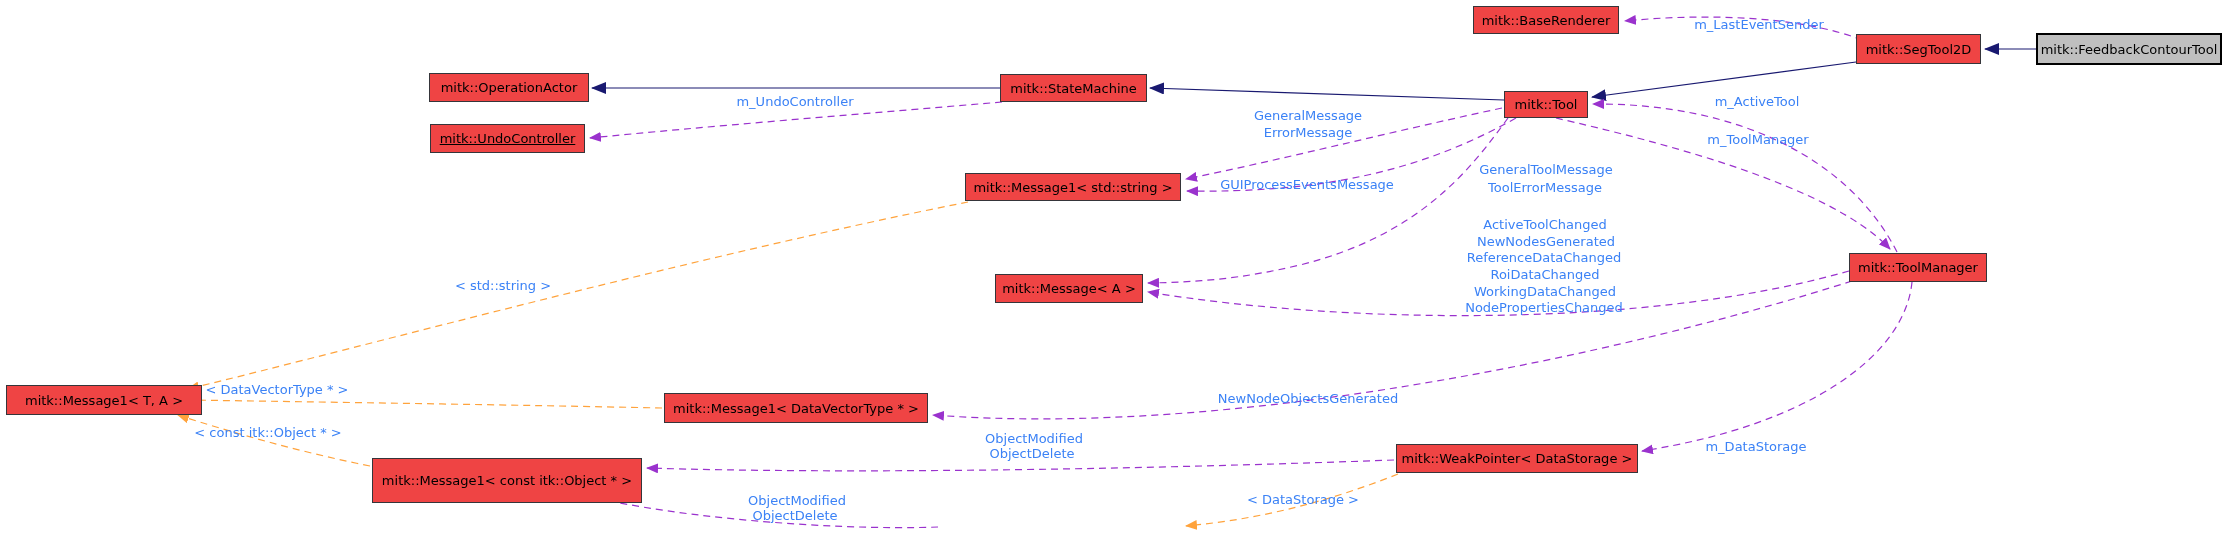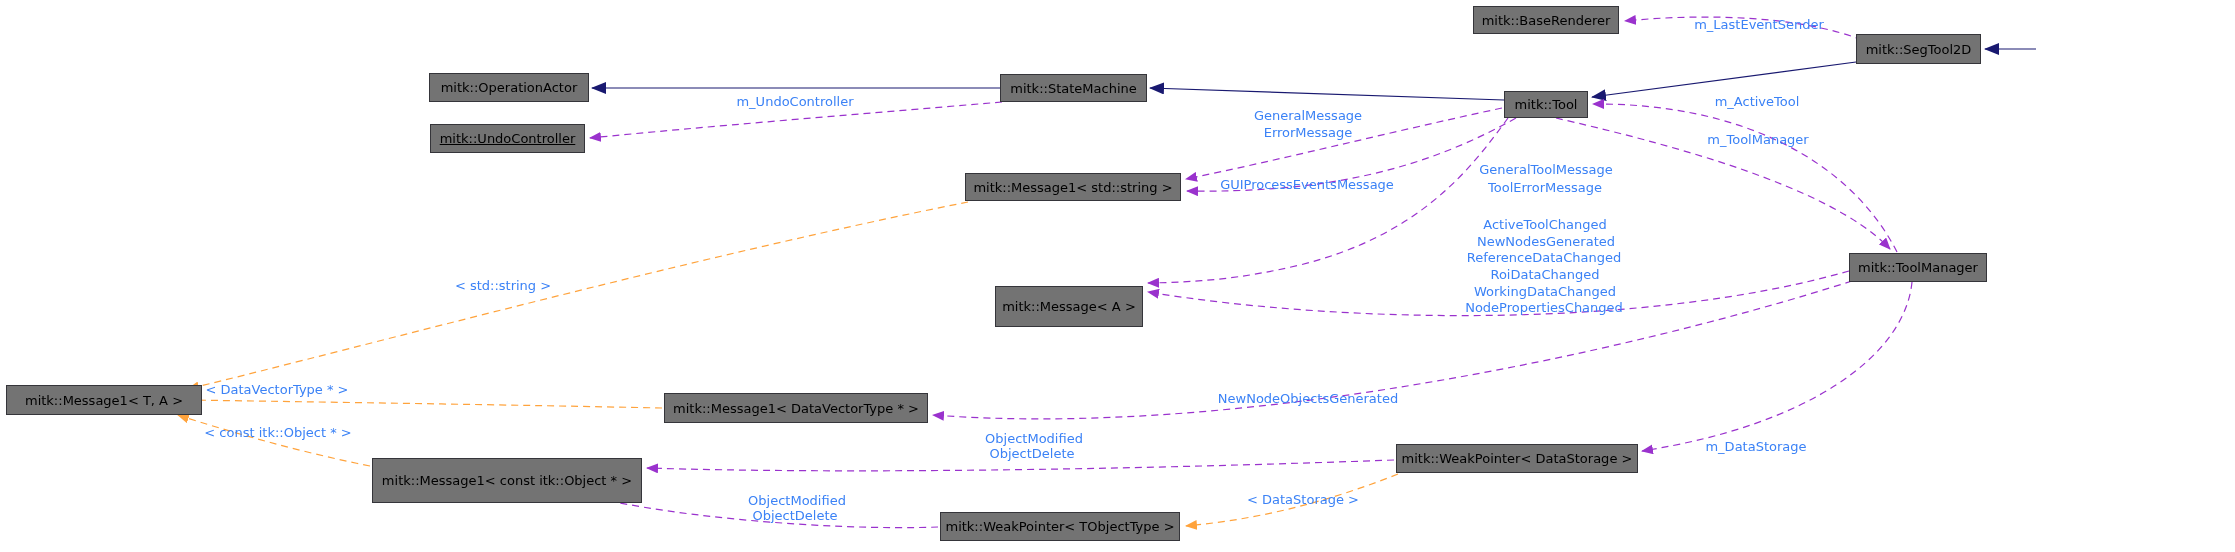--- a/index.html
+++ b/index.html
@@ -8,21 +8,21 @@
     width:2235px;height:552px;
     background:#ffffff;
     font-family:"DejaVu Sans","Liberation Sans",sans-serif;
     overflow:hidden;
   }
   .stage svg{position:absolute;left:0;top:0;width:2235px;height:552px;}
   .class-node{
     position:absolute;
     display:flex;align-items:center;justify-content:center;
     box-sizing:border-box;
-    background:#737373;
+    background:#ef4444;
     border:1px solid #35353a;
     font-size:13px;color:#000;
     white-space:nowrap;
     z-index:2;
   }
   .class-node.highlighted{
     background:#bfbfbf;
     border:2px solid #000;
   }
   .edge-label{
@@ -90,29 +90,29 @@
     <div class="edge-label" style="left: 1545px; top: 291px;">WorkingDataChanged</div>
     <div class="edge-label" style="left: 1544px; top: 307px;">NodePropertiesChanged</div>
     <div class="edge-label" style="left: 1308px; top: 398px;">NewNodeObjectsGenerated</div>
     <div class="edge-label" style="left: 1756px; top: 446px;">m_DataStorage</div>
     <div class="edge-label" style="left: 1034px; top: 438px;">ObjectModified</div>
     <div class="edge-label" style="left: 1032px; top: 453px;">ObjectDelete</div>
     <div class="edge-label" style="left: 797px; top: 500px;">ObjectModified</div>
     <div class="edge-label" style="left: 795px; top: 515px;">ObjectDelete</div>
     <div class="edge-label" style="left: 503px; top: 285px;">&lt; std::string &gt;</div>
     <div class="edge-label" style="left: 277px; top: 389px;">&lt; DataVectorType * &gt;</div>
-    <div class="edge-label" style="left: 278px; top: 432px;">&lt; const itk::Object * &gt;</div>
+    <div class="edge-label" style="left: 268px; top: 432px;">&lt; const itk::Object * &gt;</div>
     <div class="edge-label" style="left: 1303px; top: 499px;">&lt; DataStorage &gt;</div>
     <div class="class-node" style="left: 1473px; top: 6px; width: 146px; height: 28px;">mitk::BaseRenderer</div>
     <div class="class-node" style="left: 1856px; top: 34px; width: 125px; height: 30px;">mitk::SegTool2D</div>
+    <div class="class-node highlighted" style="left: 2036px; top: 33px; width: 186px; height: 32px;">mitk::FeedbackContourTool</div>
     <div class="class-node" style="left: 429px; top: 73px; width: 160px; height: 29px;">mitk::OperationActor</div>
     <div class="class-node" style="left: 1000px; top: 74px; width: 147px; height: 28px;">mitk::StateMachine</div>
     <div class="class-node" style="left: 1504px; top: 91px; width: 84px; height: 27px;">mitk::Tool</div>
     <div class="class-node" style="left: 430px; top: 124px; width: 155px; height: 29px; text-decoration: underline;">mitk::UndoController</div>
     <div class="class-node" style="left: 965px; top: 173px; width: 216px; height: 28px;">mitk::Message1&lt; std::string &gt;</div>
-    <div class="class-node" style="left: 995px; top: 286px; width: 148px; height: 41px;">mitk::Message&lt; A &gt;</div>
+    <div class="class-node" style="left: 995px; top: 274px; width: 148px; height: 29px;">mitk::Message&lt; A &gt;</div>
     <div class="class-node" style="left: 1849px; top: 253px; width: 138px; height: 29px;">mitk::ToolManager</div>
     <div class="class-node" style="left: 6px; top: 385px; width: 196px; height: 30px;">mitk::Message1&lt; T, A &gt;</div>
     <div class="class-node" style="left: 664px; top: 393px; width: 264px; height: 30px;">mitk::Message1&lt; DataVectorType * &gt;</div>
     <div class="class-node" style="left: 372px; top: 458px; width: 270px; height: 45px;">mitk::Message1&lt; const itk::Object * &gt;</div>
     <div class="class-node" style="left: 1396px; top: 444px; width: 242px; height: 29px;">mitk::WeakPointer&lt; DataStorage &gt;</div>
-    <div class="class-node" style="left: 940px; top: 512px; width: 240px; height: 29px;">mitk::WeakPointer&lt; TObjectType &gt;</div>
   </div>
 
 </body></html>

